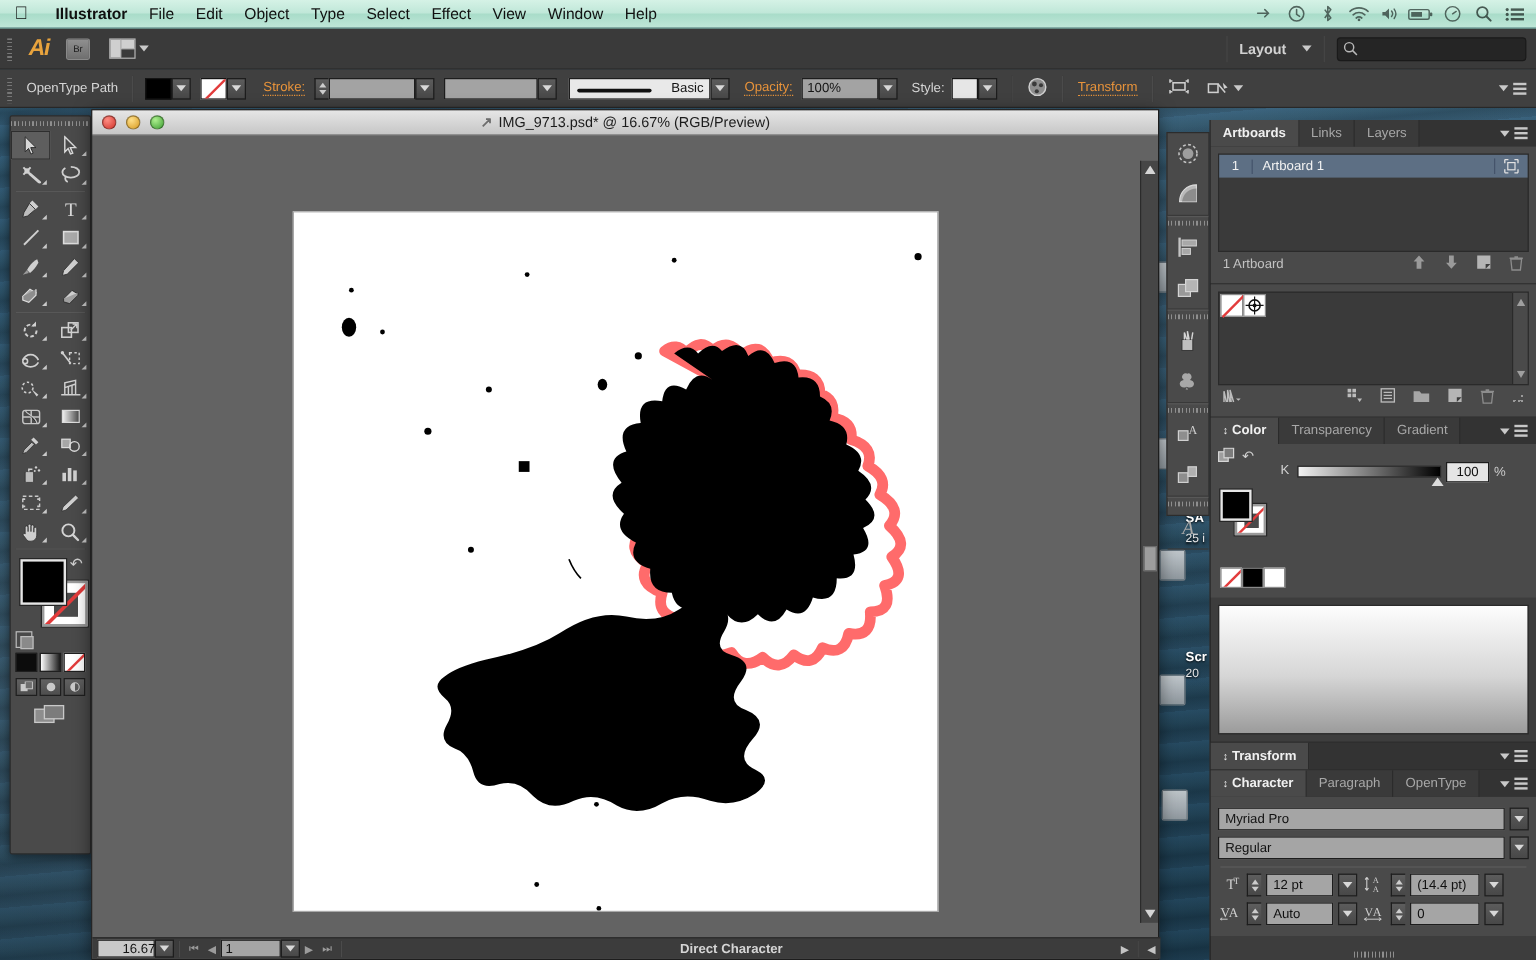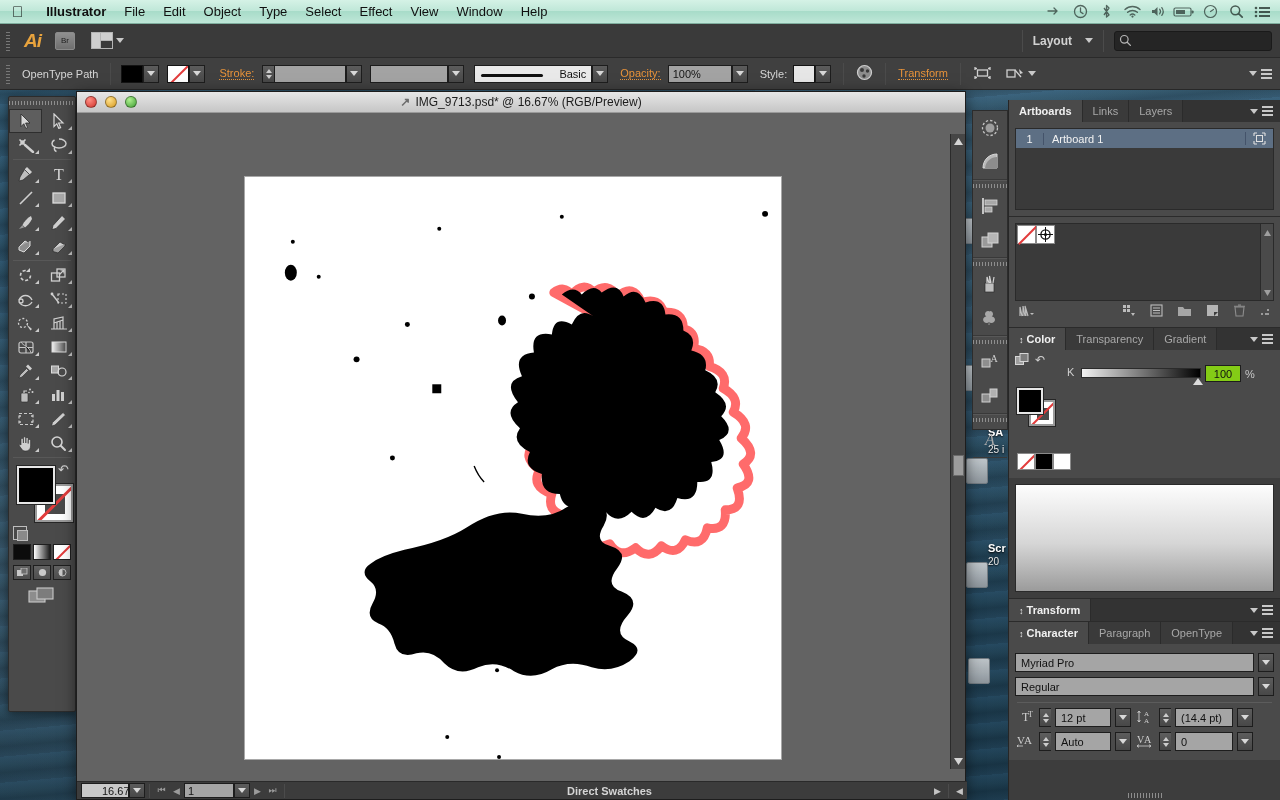--- a/index.html
+++ b/index.html
@@ -183,21 +183,21 @@
   #sw-area{ background:#3a3a3a; border:1px solid #2a2a2a; height:78px; position:relative;}
   .swcell{ width:19px;height:19px; border:1px solid #8a8a8a; background:#fff; position:relative; display:inline-block; vertical-align:top;}
   .swcell.none:after{ content:""; position:absolute; left:-3px; top:8px; width:26px;height:2px; background:#e23b3b; transform:rotate(-45deg);}
   #sw-scroll{ position:absolute; right:0; top:0; bottom:0; width:13px; background:#4a4a4a; border-left:1px solid #2a2a2a;}
   
   #color-body{ background:#4a4a4a; height:128px; position:relative; padding:6px;}
   #kslider{ position:absolute; left:72px; top:18px; width:120px; height:10px;
     background:linear-gradient(90deg,#f2f2f2,#000); border:1px solid #2b2b2b;}
   #kthumb{ position:absolute; left:184px; top:28px; width:0;height:0;
     border-left:5px solid transparent;border-right:5px solid transparent;border-bottom:7px solid #dcdcdc;}
-  #kfield{ position:absolute; left:196px; top:15px; width:36px;height:17px; background:#84cc16; color:#111;
+  #kfield{ position:absolute; left:196px; top:15px; width:36px;height:17px; background:#e5e5e5; color:#111;
     border:1px solid #1d1d1d; display:flex; align-items:center; justify-content:center; font-size:11px;}
   #cfill{ position:absolute; left:8px; top:38px; width:26px;height:26px; background:#000; border:2px solid #e6e6e6; box-shadow:0 0 0 1px #262626;}
   #cstroke{ position:absolute; left:20px; top:50px; width:26px;height:26px; background:#fff; border:2px solid #9a9a9a; box-shadow:0 0 0 1px #262626; overflow:hidden;}
   #cstroke:before{ content:""; position:absolute; left:6px;top:6px;width:12px;height:12px;background:#4a4a4a;}
   #cstroke:after{ content:""; position:absolute; left:-6px; top:10px; width:38px;height:2px;background:#e23b3b; transform:rotate(-45deg);}
   #cramp{ position:absolute; left:8px; bottom:8px; display:flex;}
   #cramp div{ width:18px;height:17px;border:1px solid #8a8a8a; position:relative;}
   #gradbox{ height:108px; margin:6px; background:linear-gradient(180deg,#fdfdfd,#d6d6d6 55%,#9b9b9b);
     border:1px solid #2a2a2a;}
   
@@ -728,21 +728,21 @@
     <div class="divider-v" style="height:14px;margin:0 4px;"></div>
     <div class="navbtn">⏮</div>
     <div class="navbtn">◀</div>
     <div class="pagefield">1</div>
     <div class="dd" style="height:15px;">
         <span class="caret"></span>
       </div>
     <div class="navbtn">▶</div>
     <div class="navbtn">⏭</div>
     <div class="divider-v" style="height:14px;margin:0 4px;"></div>
-    <div id="statustext">Direct Swatches</div>
+    <div id="statustext">Direct Character</div>
     <div class="navbtn" style="color:#c4c4c4;">▶</div>
     <div class="divider-v" style="height:14px;margin:0 3px;"></div>
     <div class="navbtn" style="color:#c4c4c4;">◀</div>
   </div>
 </div>
 
 <div id="minidock">
   <div class="md-grp">
     <div class="md-btn">
       <svg width="20" height="20" viewBox="0 0 20 20">
@@ -835,20 +835,39 @@
         <div id="ab-row">
           <span class="num">1</span>
           <span class="nm">Artboard 1</span>
           <span class="ic">
             <svg width="13" height="13" viewBox="0 0 13 13">
                 <path d="M1 1h3M9 1h3M1 12h3M9 12h3M1 1v3M12 1v3M1 12v-3M12 12v-3" stroke="#e2e2e2" stroke-width="1.1"></path>
                 <rect x="3.5" y="3.5" width="6" height="6" stroke="#e2e2e2" stroke-width="1" fill="none"></rect>
               </svg>
             </span>
         </div>
+      </div>
+      <div class="pfoot">
+        <span>1 Artboard</span>
+        <span class="sp">
+          <span><svg width="13" height="13" viewBox="0 0 13 13">
+                <path d="M6.5 1l4.5 5H8.5v6h-4V6H2z" fill="#9a9a9a"></path>
+              </svg></span>
+          <span><svg width="13" height="13" viewBox="0 0 13 13">
+                <path d="M6.5 12L2 7h2.5V1h4v6H11z" fill="#9a9a9a"></path>
+              </svg></span>
+          <span><svg width="13" height="13" viewBox="0 0 13 13">
+                <path d="M1 1h11v11H1z" fill="#b5b5b5"></path>
+                <path d="M8 12V8h4z" fill="#3d3d3d"></path>
+              </svg></span>
+          <span><svg width="13" height="14" viewBox="0 0 13 14">
+                <path d="M2 4h9l-1 9H3z" stroke="#8d8d8d" stroke-width="1.1" fill="none"></path>
+                <path d="M1 3.2h11M5 2h3" stroke="#8d8d8d" stroke-width="1.1"></path>
+              </svg></span>
+        </span>
       </div>
     </div>
   </div>
 
   <div class="pnl">
     <div class="pbody">
       <div id="sw-area">
         <div style="padding:1px;">
           <span class="swcell none"></span><span class="swcell">
             <svg width="17" height="17" viewBox="0 0 17 17">

